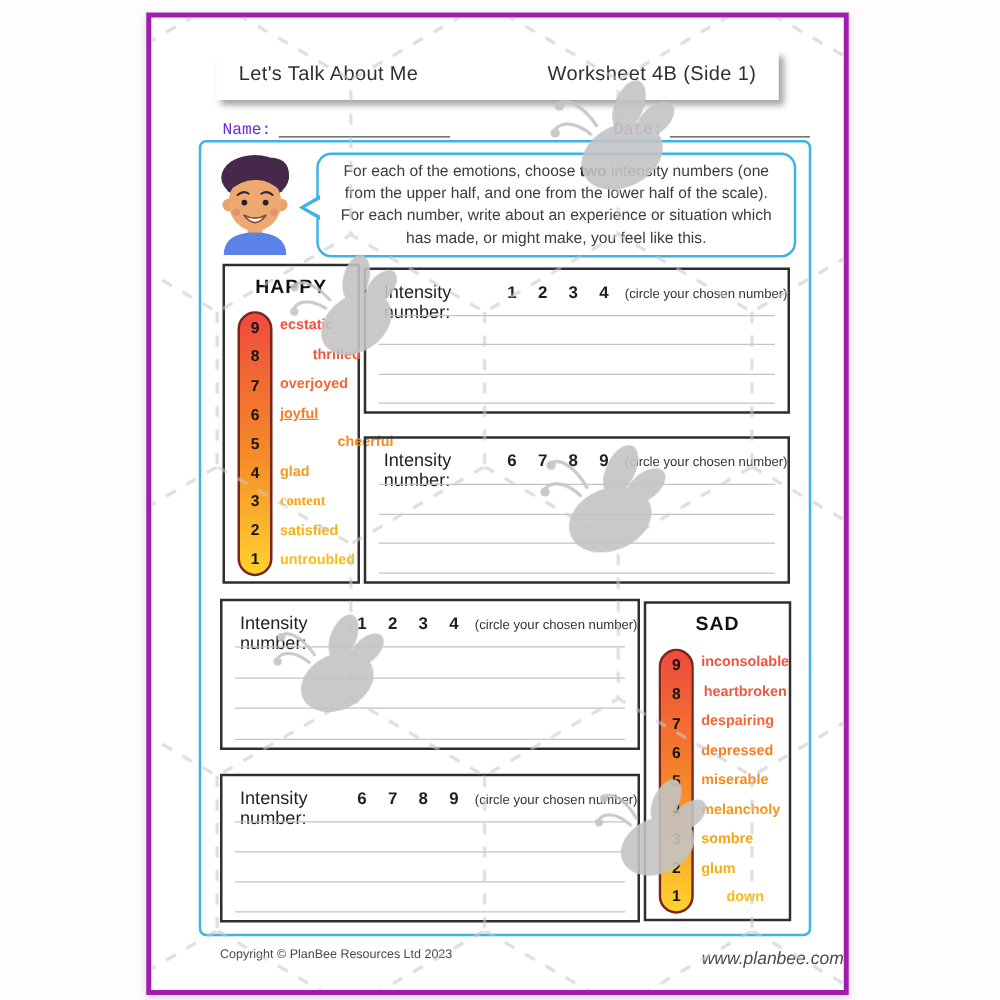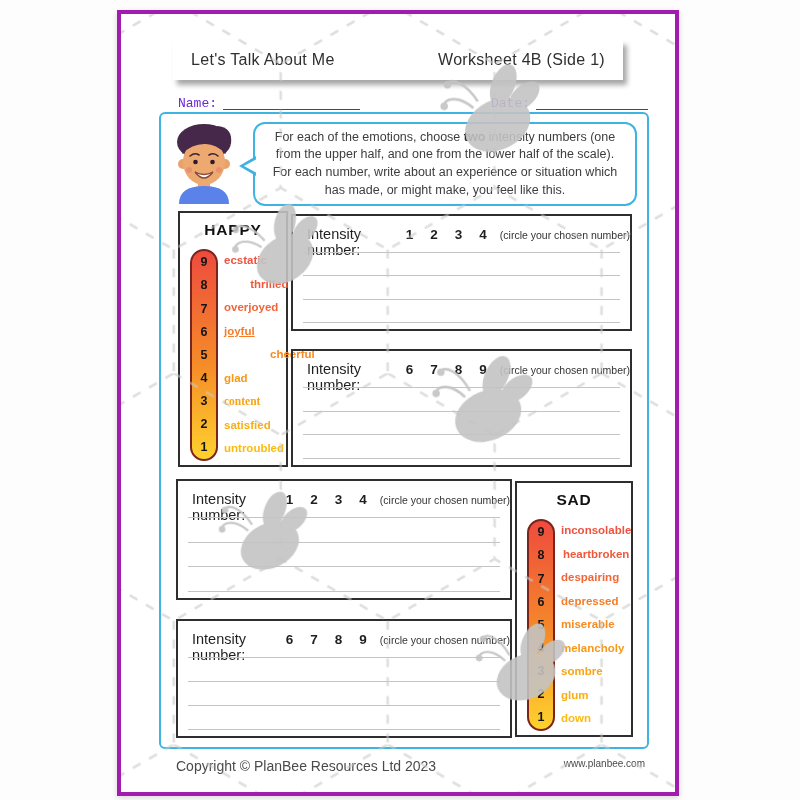--- a/index.html
+++ b/index.html
@@ -46,22 +46,22 @@
                  letter-spacing:0.8px; }
   .thermo { position:absolute; left:10px; top:36px; width:28px; height:212px;
             border:2.5px solid #7b241c; border-radius:15px;
             background:linear-gradient(#ee4b3e, #f58c28 55%, #ffd22e);
             display:flex; flex-direction:column; justify-content:space-around; align-items:center; }
   .thermo .num { font-size:12.5px; font-weight:bold; color:#141414; line-height:1; }
   .words { position:absolute; left:44px; top:36px; height:212px; display:flex;
            flex-direction:column; justify-content:space-around; }
   .word { font-size:11.5px; font-weight:bold; white-space:nowrap; line-height:1; }
 
-  .footer-left  { position:absolute; left:55px;  top:744px; font-size:14px; color:#4a4a4a; }
-  .footer-right { position:absolute; right:30px; top:744px; font-size:10px; color:#4a4a4a; }
+  .footer-left  { position:absolute; left:55px;  top:744px; font-size:10px; color:#4a4a4a; }
+  .footer-right { position:absolute; right:0; top:744px; font-size:14px; color:#4a4a4a;font-style:italic; }
 
   .overlay { position:absolute; inset:0; width:100%; height:100%; pointer-events:none; }
 </style>
 </head>
 <body>
 
 <div class="canvas">
   <div class="page">
 
     <div class="header-box">
@@ -221,21 +221,21 @@
         </div>
         <div class="words">
           <span class="word" style="color: rgb(239, 83, 64);">inconsolable</span>
           <span class="word" style="color: rgb(240, 89, 60); text-align: center;">heartbroken</span>
           <span class="word" style="color: rgb(242, 102, 56);">despairing</span>
           <span class="word" style="color: rgb(245, 125, 40);">depressed</span>
           <span class="word" style="color: rgb(246, 139, 32);">miserable</span>
           <span class="word" style="color: rgb(247, 152, 24);">melancholy</span>
           <span class="word" style="color: rgb(248, 164, 20);">sombre</span>
           <span class="word" style="color: rgb(249, 174, 18);">glum</span>
-          <span class="word" style="color: rgb(251, 187, 16);">down</span>
+          <span class="word" style="color: rgb(251, 187, 16); text-align: center;">down</span>
         </div>
       </div>
 
     </div>
 
     <div class="footer-left">Copyright © PlanBee Resources Ltd 2023</div>
     <div class="footer-right">www.planbee.com</div>
 
     <svg class="overlay" viewBox="0 0 562 786" preserveAspectRatio="none">
       <defs>

